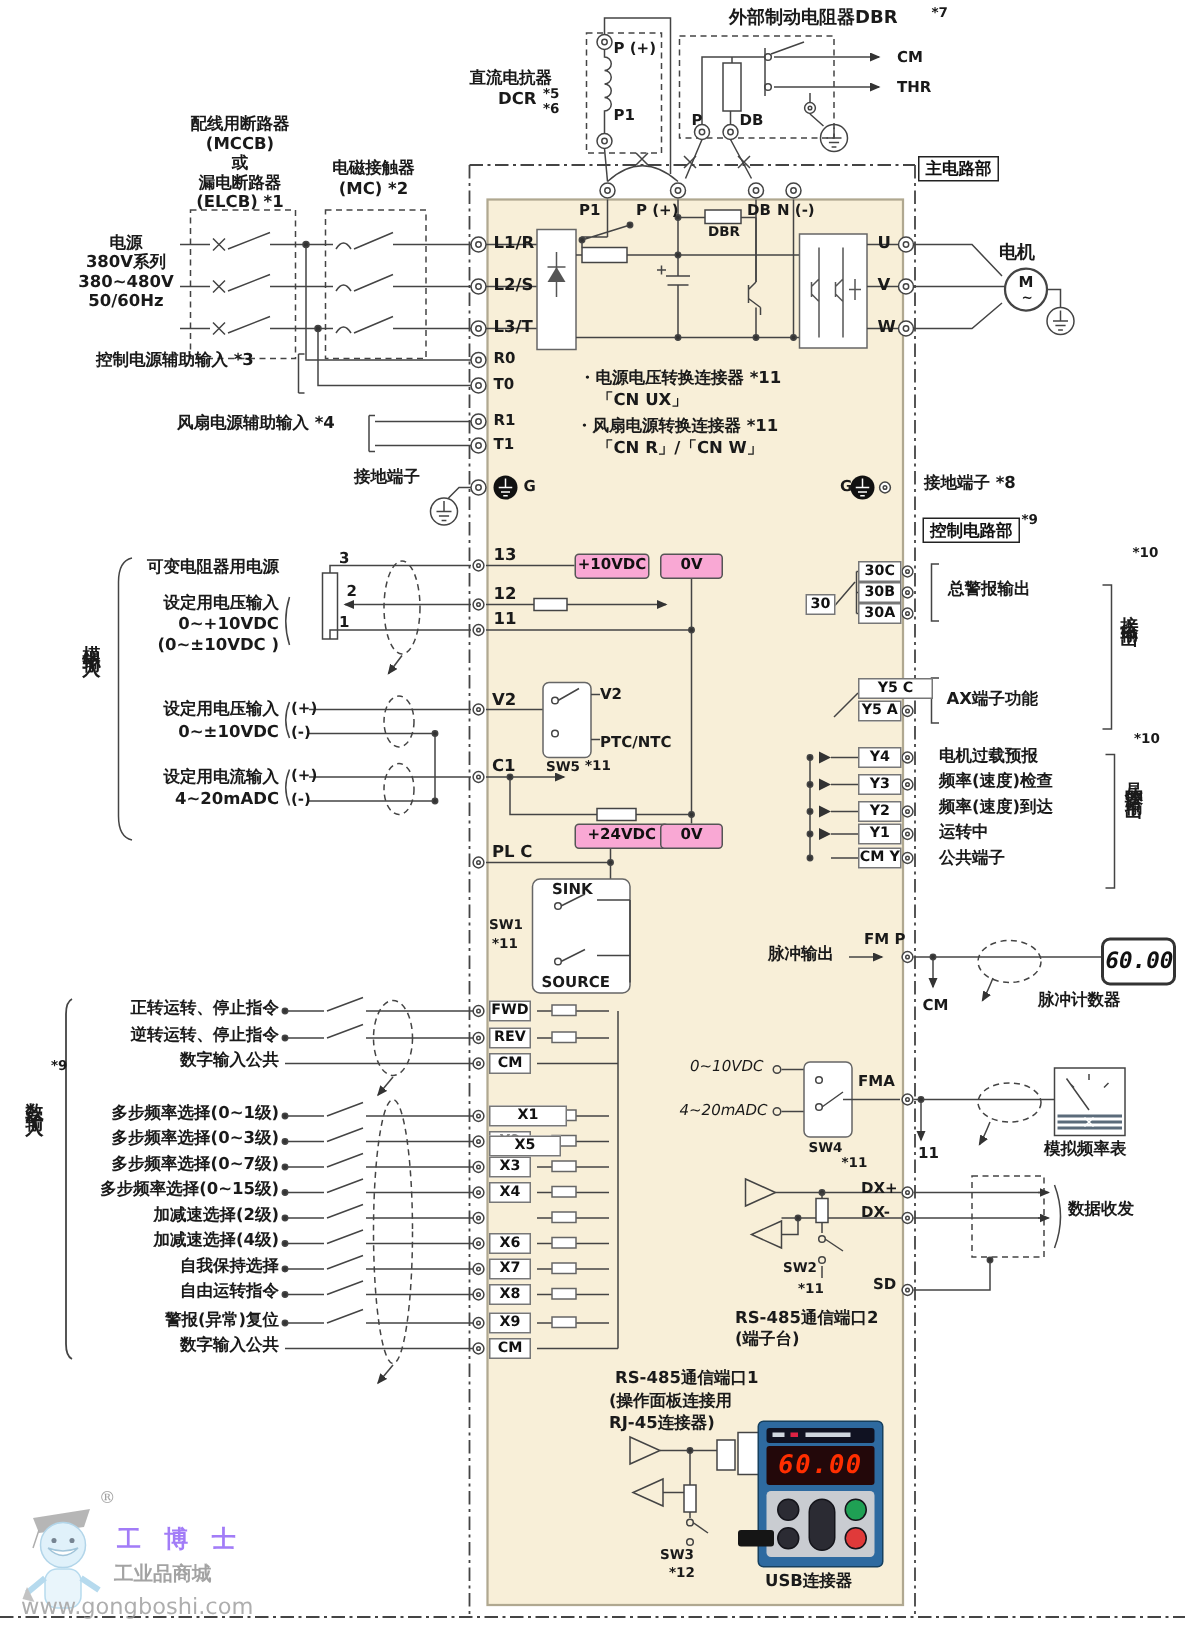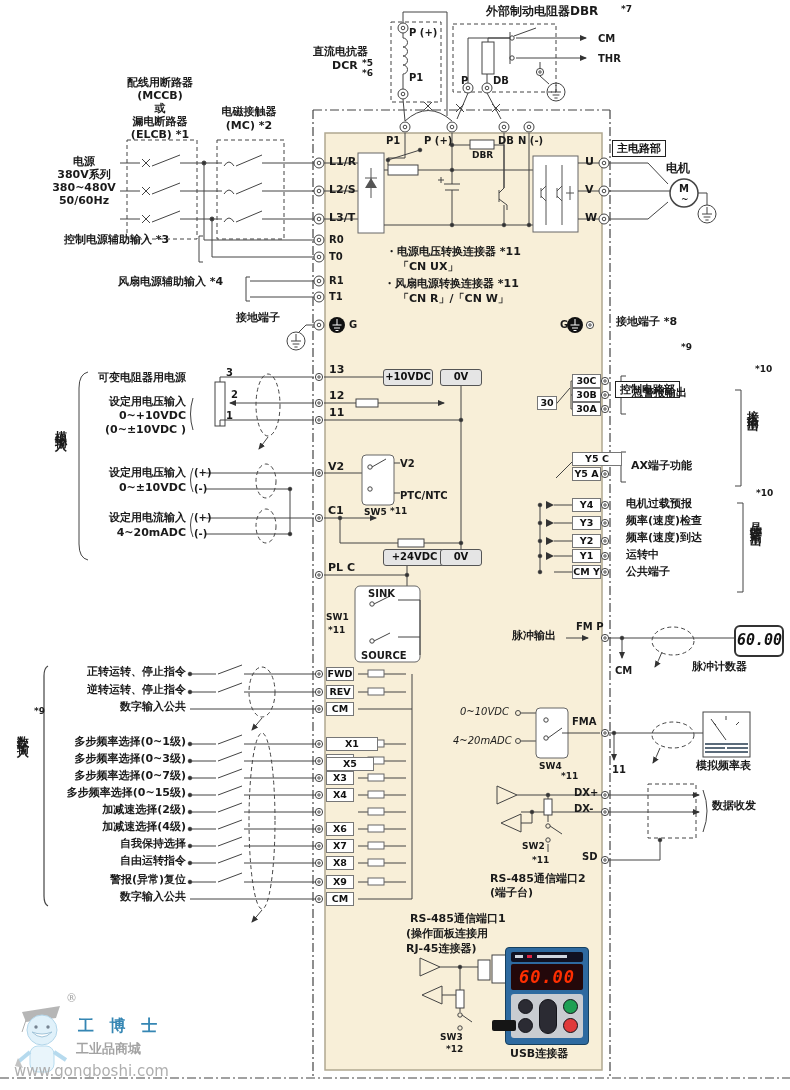--- a/index.html
+++ b/index.html
@@ -4,44 +4,44 @@
 <style>
   html,body{margin:0;padding:0;background:#fff;}
   #stage{position:relative;width:790px;height:1090px;background:#fff;overflow:hidden;
          font-family:"DejaVu Sans",sans-serif;}
   .L{position:absolute;font:bold 11px/1.15 "DejaVu Sans",sans-serif;color:#1a1a1a;white-space:nowrap;}
   .n{font-weight:normal;font-style:italic;}
   .s9{font-size:9px;} .s10{font-size:10px;} .s12{font-size:12px;}
   .c{text-align:center;} .r{text-align:right;}
   .tag{position:absolute;box-sizing:border-box;height:14px;border:1px solid #777;background:#fff;
        font:bold 9.5px/12px "DejaVu Sans",sans-serif;text-align:center;color:#111;}
-  .vbox{position:absolute;box-sizing:border-box;border:1.5px solid #555;background:#e5e5e5;border-radius:3px;
+  .vbox{position:absolute;box-sizing:border-box;border:1.5px solid #555;background:#f9a8d4;border-radius:3px;
         font:bold 10px/14px "DejaVu Sans",sans-serif;text-align:center;color:#111;height:17px;}
   .secbox{position:absolute;border:1.5px solid #222;background:#fff;color:#111;
-          font:bold 11px/1 "DejaVu Sans",sans-serif;padding:2px 4px;margin-top:36px;}
+          font:bold 11px/1 "DejaVu Sans",sans-serif;padding:2px 4px;}
   .vert{position:absolute;writing-mode:vertical-rl;font:bold 12px "DejaVu Sans",sans-serif;
         letter-spacing:3px;color:#1a1a1a;}
   
   #keypad{position:absolute;left:505px;top:947px;width:82px;height:96px;background:#2e6aa0;
           border:1px solid #16405f;border-radius:4px;}
   #keypad .kbar{position:absolute;left:5px;top:4px;width:72px;height:10px;background:#101222;border-radius:2px;}
   #keypad .kbar i{position:absolute;top:3px;height:3px;background:#cfd6df;}
   #keypad .kdisp{position:absolute;left:5px;top:16px;width:72px;height:26px;background:#23080a;border-radius:2px;
           color:#ff2e00;font:bold italic 17px/26px "DejaVu Sans Mono",monospace;text-align:center;letter-spacing:1px;}
   #keypad .kbtns{position:absolute;left:5px;top:46px;width:72px;height:44px;background:#c9ccd1;border-radius:3px;}
   #keypad .kb{position:absolute;border-radius:50%;width:13px;height:13px;background:#2b2b33;border:1px solid #14141a;}
   #keypad .koval{position:absolute;left:28px;top:5px;width:16px;height:33px;background:#2b2b33;border:1px solid #14141a;border-radius:9px;}
   #keypad .kgreen{background:#1fa054;} #keypad .kred{background:#e03a3a;}
   #keypad .kusb{position:absolute;left:-14px;top:72px;width:24px;height:11px;background:#151515;border-radius:2px;}
   
   .seg{position:absolute;font:bold italic 15px/28px "DejaVu Sans Mono",monospace;color:#111;text-align:center;}
   
   #wm{position:absolute;left:14px;top:992px;width:180px;height:95px;opacity:.8;}
   #wm .t1{position:absolute;left:52px;top:0px;font:normal 11px "DejaVu Serif",serif;color:#8a8a8a;}
-  #wm .t2{position:absolute;left:64px;top:24px;font:bold 16px "DejaVu Serif",serif;color:#0369a1;letter-spacing:5px;}
+  #wm .t2{position:absolute;left:64px;top:24px;font:bold 16px "DejaVu Serif",serif;color:#8b5cf6;letter-spacing:5px;}
   #wm .t3{position:absolute;left:62px;top:48px;font:bold 13px "DejaVu Sans",sans-serif;color:#8d8d8d;}
   #wm .t4{position:absolute;left:0px;top:70px;font:normal 15px "DejaVu Sans",sans-serif;color:#9a9a9a;}
 </style>
 </head>
 <body>
 
 <div id="stage">
 
 <svg width="790" height="1090" viewBox="0 0 790 1090" style="position:absolute;left:0;top:0">
   <defs>

